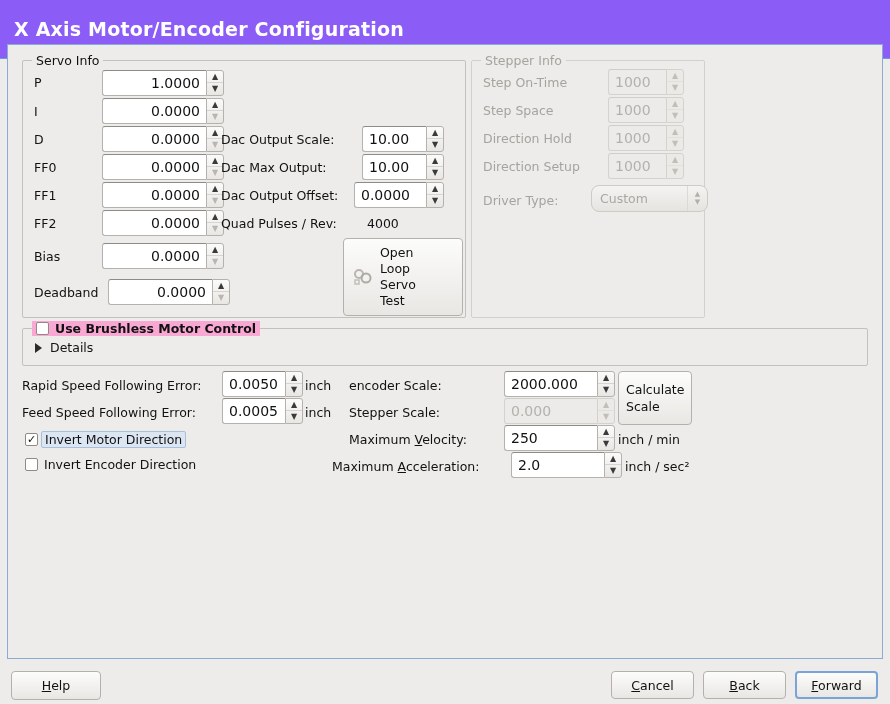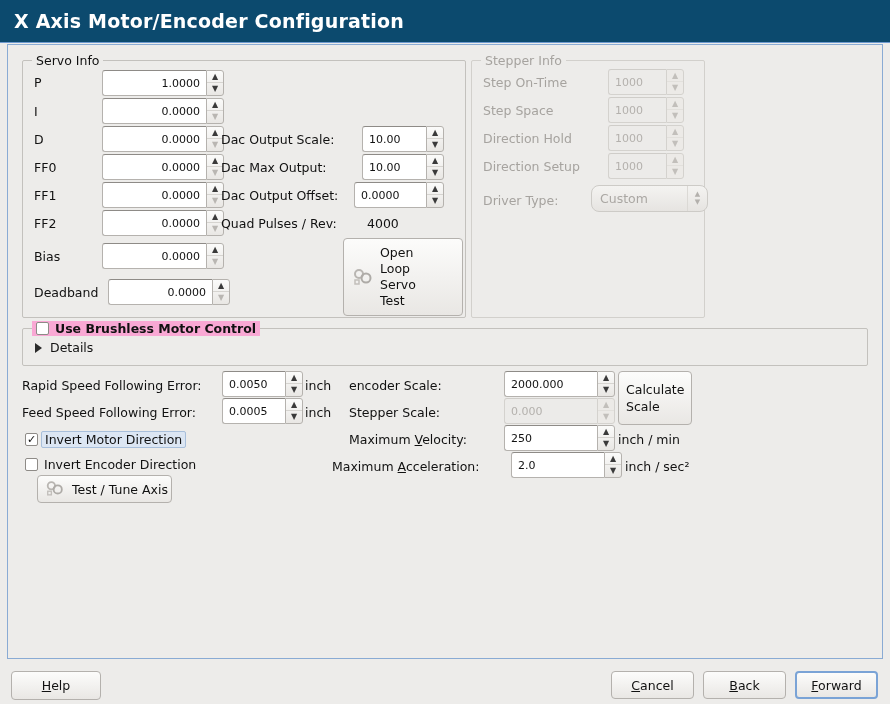--- a/index.html
+++ b/index.html
@@ -9,22 +9,22 @@
     background: #edecea;
     font-family: "DejaVu Sans", "Liberation Sans", sans-serif;
     font-size: 12.5px;
     color: #111;
     overflow: hidden;
     position: relative;
   }
 
   
   #titlebar {
-    height: 43px;
-    background: #0c4a6e;
+    height: 59px;
+    background: #8b5cf6;
     display: flex; align-items: center;
     padding-left: 14px;
     border-bottom: 1px solid #6f9bd0;
   }
   #titlebar .t {
     color: #ffffff;
     font-size: 19px;
     font-weight: bold;
     letter-spacing: .2px;
   }
@@ -64,21 +64,21 @@
   .spin { position:absolute; display:flex; height:26px; }
   .spin .fld {
     flex:1 1 auto;
     background:#ffffff;
     border:1px solid #b5b2ae;
     border-right:none;
     border-top-color:#8e8b87;
     border-radius:3px 0 0 3px;
     display:flex; align-items:center;
     padding:0 6px;
-    font-size:11px;
+    font-size:14px;
     color:#111;
     overflow:hidden;
   }
   .spin .fld.right { justify-content:flex-end; }
   .spin .btns {
     width:18px;
     border:1px solid #b5b2ae;
     border-radius:0 3px 3px 0;
     background:linear-gradient(#fbfbfa,#e9e7e4);
     display:flex; flex-direction:column;
@@ -368,30 +368,20 @@
 
   <div class="cb" style="left:17px; top:387px;">
     <span class="box">✓</span>
     <span class="txt sel">Invert Motor Direction</span>
   </div>
   <div class="cb" style="left:17px; top:412px;">
     <span class="box"></span>
     <span class="txt">Invert Encoder Direction</span>
   </div>
 
-  <div class="btn" style="left:29px; top:430px; width:135px; height:28px; justify-content:flex-start; padding-left:7px; gap:5px;">
-    <span class="gears">
-      <svg width="20" height="17" viewBox="0 0 22 18">
-        <circle cx="7" cy="6" r="4" fill="none" stroke="#b9b6b2" stroke-width="2"></circle>
-        <circle cx="14" cy="10" r="4.5" fill="none" stroke="#aeaba7" stroke-width="2"></circle>
-        <rect x="3" y="12" width="4" height="4" fill="none" stroke="#c2bfbb" stroke-width="1.5"></rect>
-      </svg>
-    </span>
-    <span>Test / Tune Axis</span>
-  </div>
 
   <span class="lbl" style="left:341px; top:333px;">encoder Scale:</span>
   <div class="spin" style="left:496px; top:326px; width:111px;">
     <div class="fld">2000.000</div>
     <div class="btns">
       <div class="up">▲</div>
       <div class="dn">▼</div>
     </div>
   </div>
 

